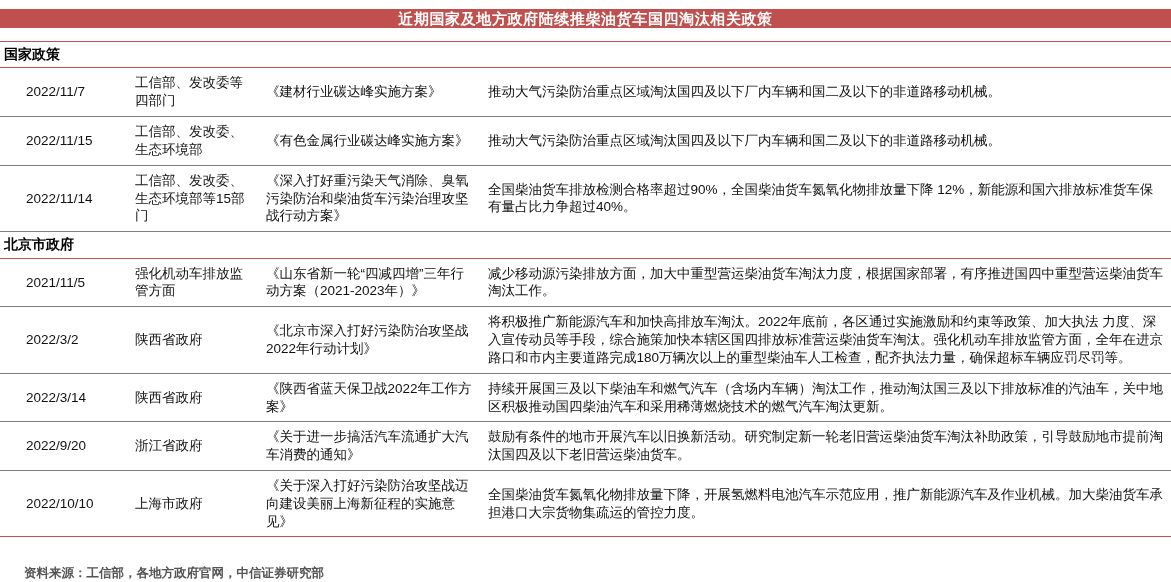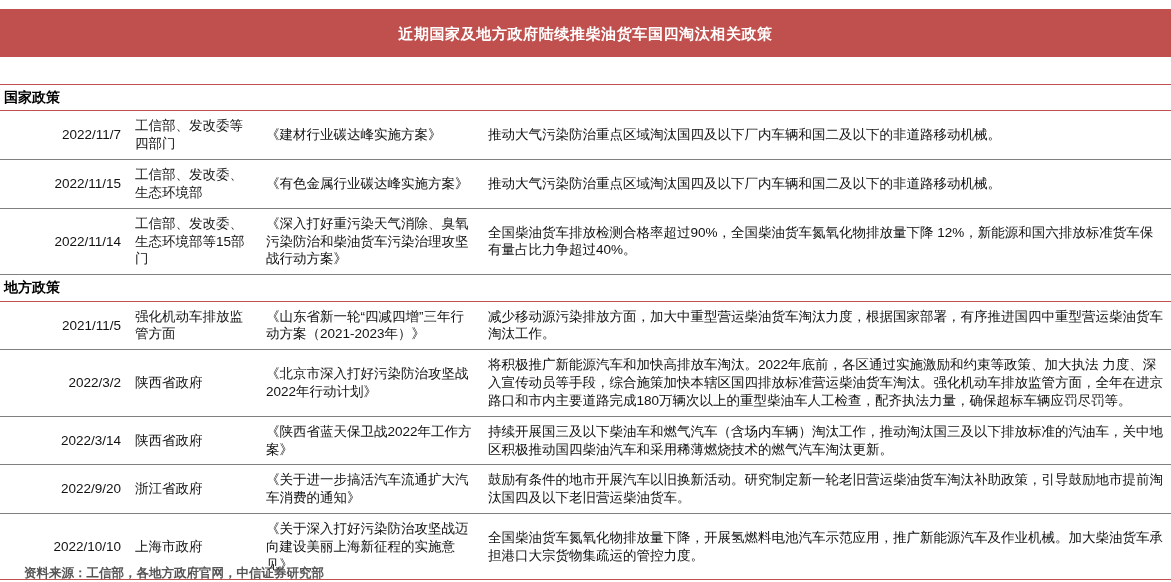--- a/index.html
+++ b/index.html
@@ -19,41 +19,41 @@
   .exhibit {
     width: 1171px;
     height: 582px;
     position: relative;
     padding: 0;
   }
 
   
   .title-bar {
     margin: 9px 0 0 0;
-    height: 48px;
+    height: 19px;
     background: #c0504d;
     display: flex;
     align-items: center;
     justify-content: center;
   }
   .title-bar .title-text {
     color: #ffffff;
     font-size: 15px;
     font-weight: bold;
     letter-spacing: 0.6px;
     line-height: 1;
     white-space: nowrap;
   }
 
   
   .policy-table {
     width: 1171px;
     border-collapse: collapse;
     table-layout: fixed;
-    margin-top: 27px;
+    margin-top: 13px;
     border-radius: 32px;
   }
   .policy-table col.c-date  { width: 127px; }
   .policy-table col.c-org   { width: 133px; }
   .policy-table col.c-doc   { width: 218px; }
   .policy-table col.c-desc  { width: 693px; }
 
   .policy-table td {
     vertical-align: middle;
     font-size: 13.5px;
@@ -76,22 +76,22 @@
   }
 
   tr.data-row td {
     border-bottom: 1.1px solid #808080;
   }
   tr.data-row.last td {
     border-bottom: 1.6px solid #c0504d;
   }
 
   td.date {
-    text-align: right;
-    padding-left: 10px;
+    text-align: left;
+    padding-left: 26px;
     padding-right: 6px;
     white-space: nowrap;
   }
   td.org {
     text-align: left;
     padding-left: 8px;
     padding-right: 4px;
   }
   td.doc {
     text-align: left;
@@ -156,21 +156,21 @@
       </tr>
 
       <tr class="data-row">
         <td class="date">2022/11/14</td>
         <td class="org">工信部、发改委、生态环境部等15部门</td>
         <td class="doc">《深入打好重污染天气消除、臭氧污染防治和柴油货车污染治理攻坚战行动方案》</td>
         <td class="desc">全国柴油货车排放检测合格率超过90%，全国柴油货车氮氧化物排放量下降 12%，新能源和国六排放标准货车保有量占比力争超过40%。</td>
       </tr>
 
       <tr class="section-row local">
-        <td colspan="4">地方政策</td>
+        <td colspan="4">北京市政府</td>
       </tr>
 
       <tr class="data-row">
         <td class="date">2021/11/5</td>
         <td class="org">强化机动车排放监管方面</td>
         <td class="doc">《山东省新一轮“四减四增”三年行动方案（2021-2023年）》</td>
         <td class="desc">减少移动源污染排放方面，加大中重型营运柴油货车淘汰力度，根据国家部署，有序推进国四中重型营运柴油货车淘汰工作。</td>
       </tr>
 
       <tr class="data-row">

